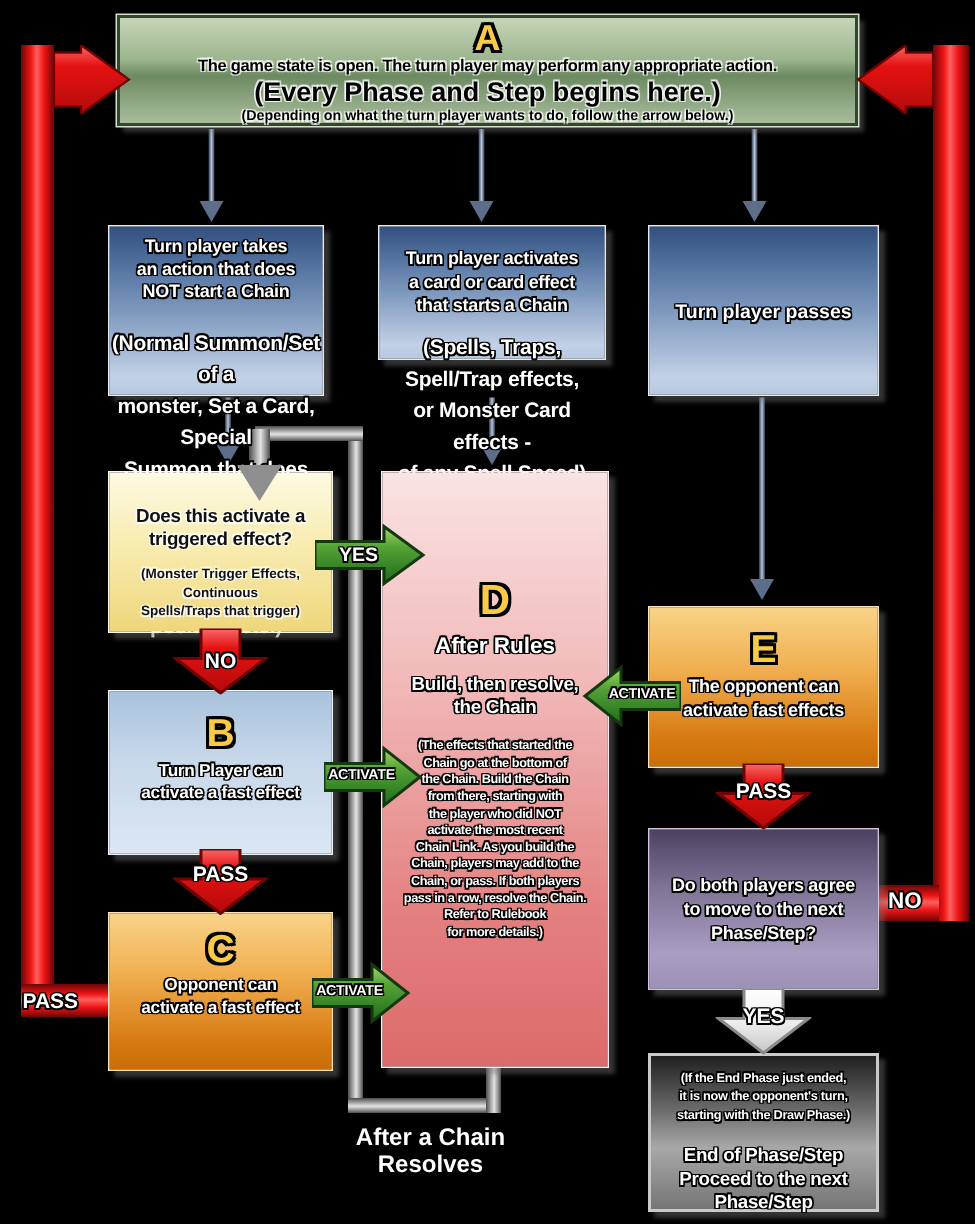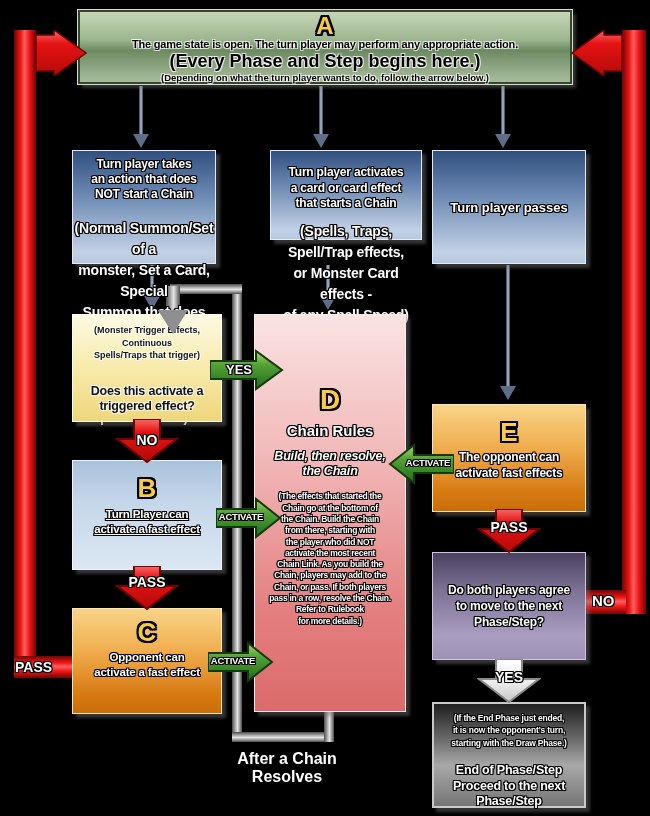--- a/index.html
+++ b/index.html
@@ -96,57 +96,57 @@
     <div class="tb ml" style="font-size:12px;margin-top:6px;line-height:1.25;letter-spacing:-0.2px;">Turn player takes
 an action that does
 NOT start a Chain</div>
     <div class="tb ml" style="font-size:14px;margin-top:16px;line-height:1.5;letter-spacing:-0.2px;">(Normal Summon/Set  of a
 monster, Set a Card, Special
 Summon that does not
 start a Chain, declare an attack,
 change battle position, etc.)</div>
   </div>
 
-  <div class="box blue z2" style="left:270px;top:150px;width:152px;height:90px;">
+  <div class="box blue z2" style="left:252px;top:150px;width:152px;height:90px;">
     <div class="tb ml" style="font-size:12px;margin-top:14px;line-height:1.3;letter-spacing:-0.2px;">Turn player activates
 a card or card effect
 that starts a Chain</div>
     <div class="tb ml" style="font-size:14px;margin-top:9px;line-height:1.5;letter-spacing:-0.2px;">(Spells, Traps, Spell/Trap effects,
 or Monster Card effects -
 of any Spell Speed)</div>
   </div>
 
   <div class="box blue z2" style="left:432px;top:150px;width:154px;height:114px;display:flex;align-items:center;justify-content:center;">
     <div class="tb" style="font-size:13px;">Turn player passes</div>
   </div>
 
   <div class="box yellow z2" style="left:72px;top:314px;width:150px;height:108px;">
+    <div class="tw ml" style="font-size:12.5px;margin-top:22px;line-height:1.2;color:#111;letter-spacing:-0.2px;">Does this activate a
+triggered effect?</div>
     <div class="tw ml" style="font-size:9px;margin-top:9px;line-height:1.4;color:#111;">(Monster Trigger Effects,
 Continuous
 Spells/Traps that trigger)</div>
-    <div class="tw ml" style="font-size:12.5px;margin-top:22px;line-height:1.2;color:#111;letter-spacing:-0.2px;">Does this activate a
-triggered effect?</div>
   </div>
 
   <div class="box lightblue z2" style="left:72px;top:460px;width:150px;height:110px;">
     <div class="letter" style="margin-top:14px;">B</div>
-    <div class="tb ml" style="font-size:11.5px;margin-top:5px;line-height:1.3;letter-spacing:-0.2px;text-decoration:underline;">Turn Player can
+    <div class="tb ml" style="font-size:11.5px;margin-top:5px;line-height:1.3;letter-spacing:-0.2px;">Turn Player can
 activate a fast effect</div>
   </div>
 
   <div class="box orange z2" style="left:72px;top:608px;width:150px;height:106px;">
     <div class="letter" style="margin-top:10px;">C</div>
     <div class="tb ml" style="font-size:11.5px;margin-top:4px;line-height:1.3;letter-spacing:-0.2px;">Opponent can
 activate a fast effect</div>
   </div>
 
   <div class="box pink z2" style="left:254px;top:314px;width:152px;height:398px;">
     <div class="letter" style="font-size:28px;margin-top:70px;">D</div>
-    <div class="tb" style="font-size:15px;margin-top:8px;">Chain Rules</div>
-    <div class="tb ml" style="font-size:12.5px;margin-top:10px;line-height:1.2;letter-spacing:-0.2px;font-style:italic;">Build, then resolve,
+    <div class="tb" style="font-size:15px;margin-top:8px;">After Rules</div>
+    <div class="tb ml" style="font-size:12.5px;margin-top:10px;line-height:1.2;letter-spacing:-0.2px;">Build, then resolve,
 the Chain</div>
     <div class="tb ml" style="font-size:8.5px;margin-top:12px;line-height:1.33;letter-spacing:-0.3px;">(The effects that started  the
 Chain go at the bottom of
 the Chain. Build the Chain
 from there, starting with
 the player  who did NOT
 activate the most recent
 Chain Link.  As you build the
 Chain, players may add to the
 Chain, or pass. If both players

